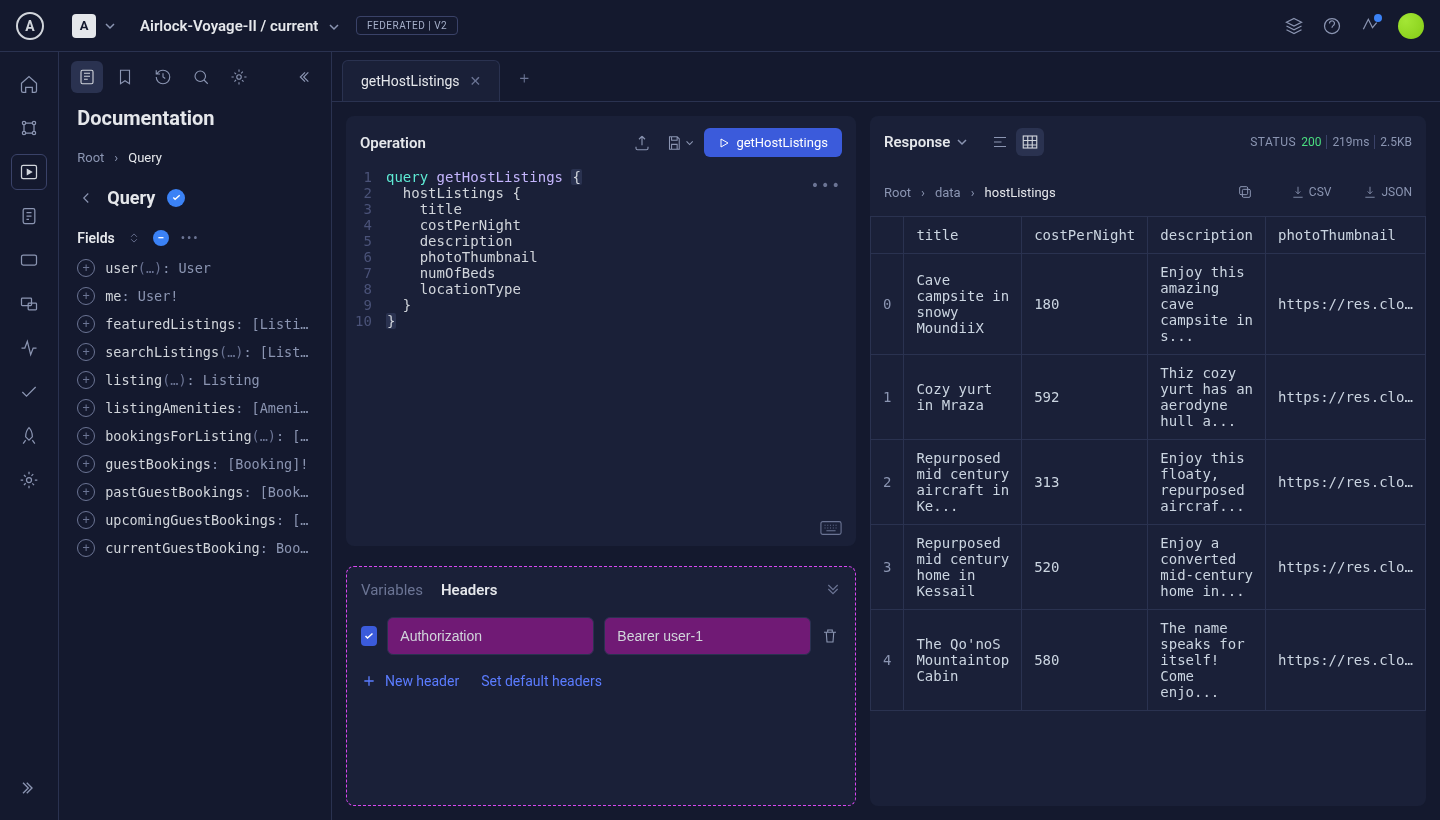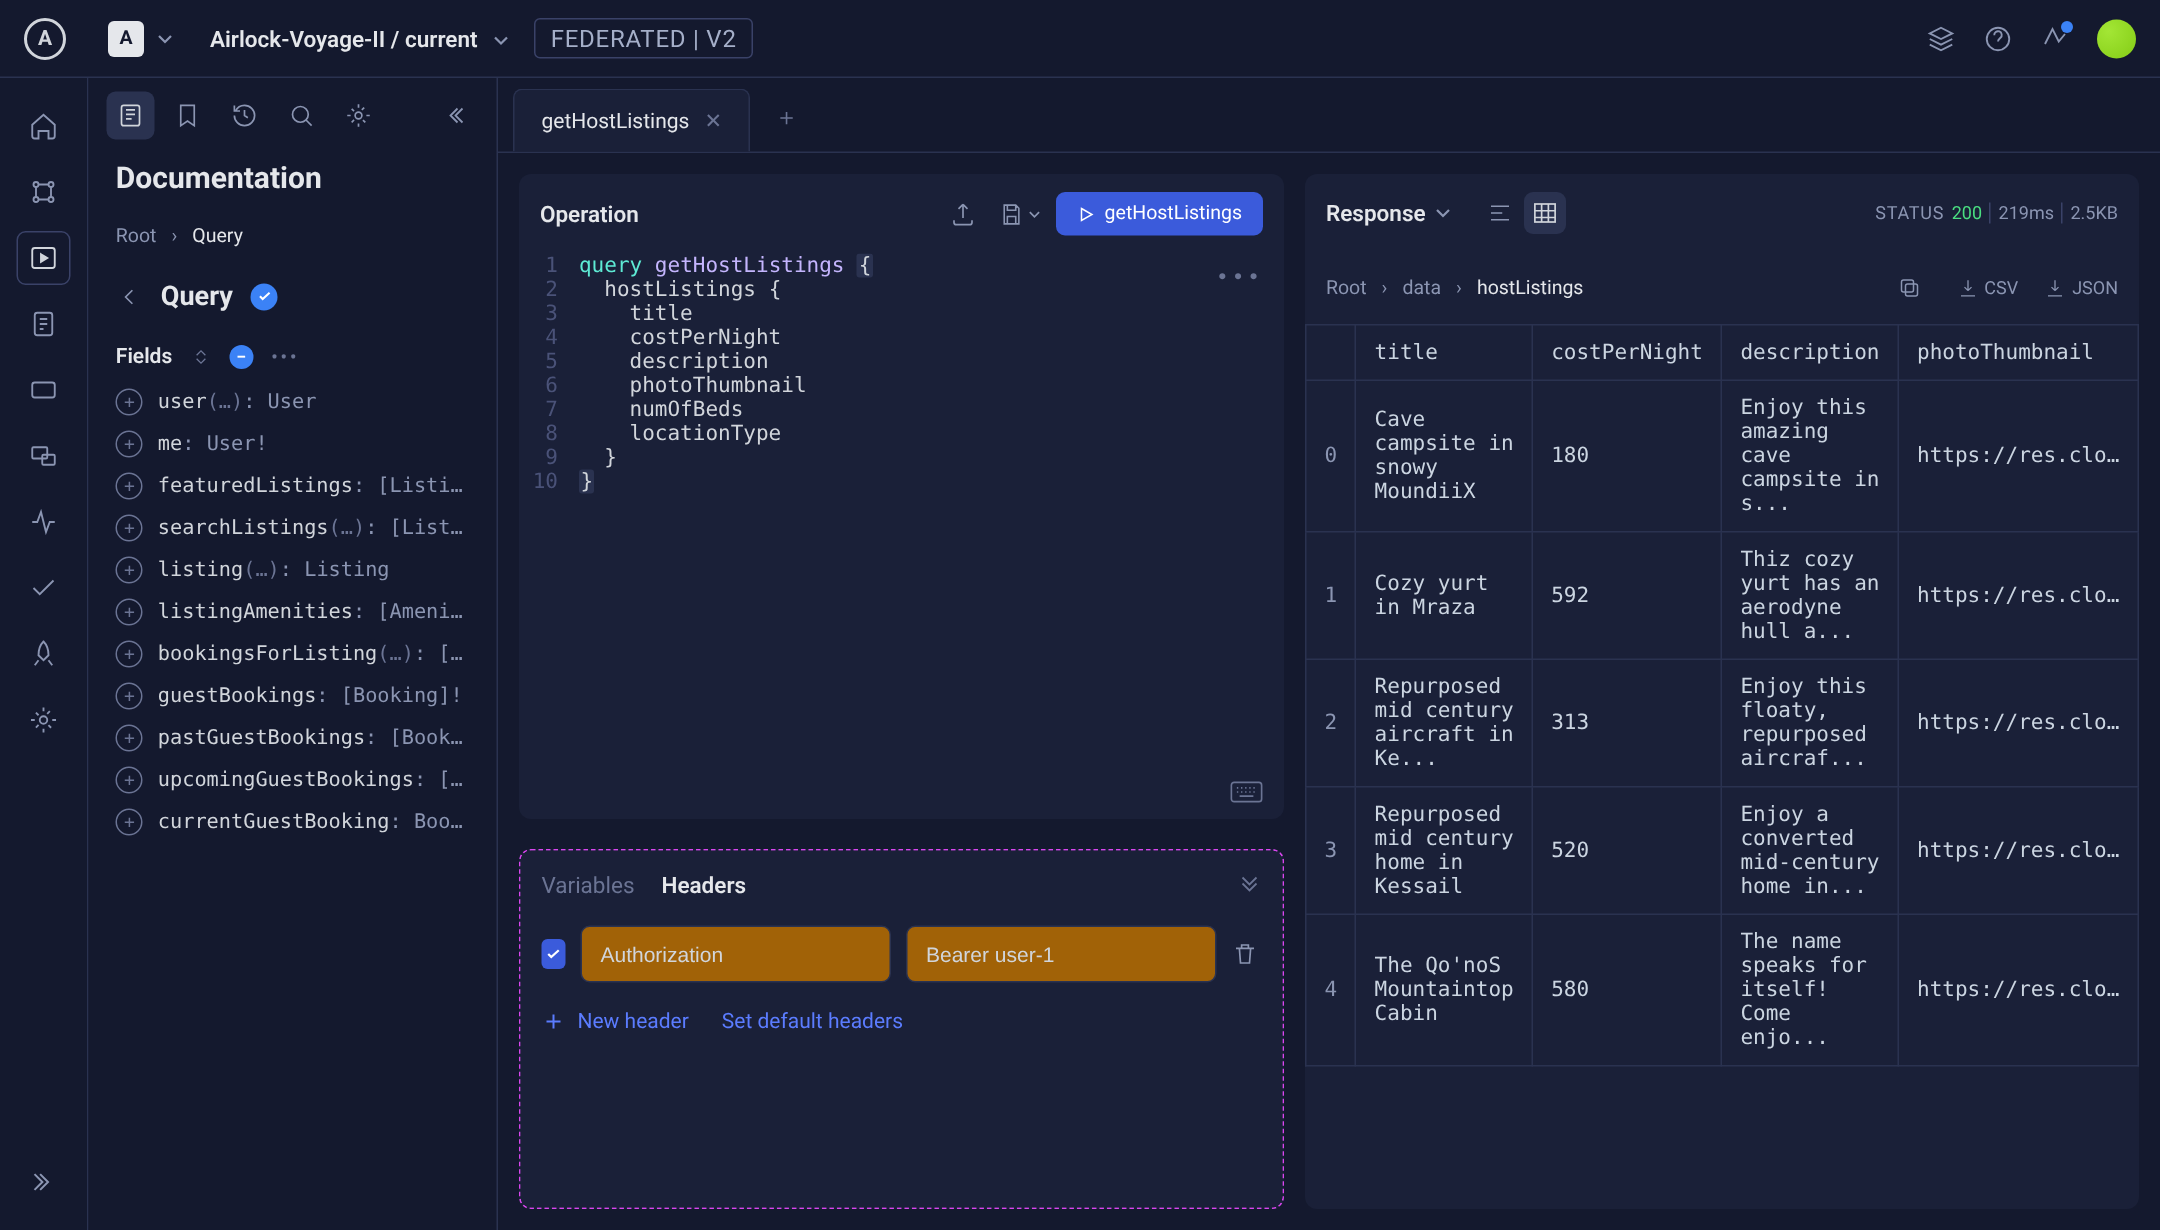--- a/index.html
+++ b/index.html
@@ -39,21 +39,21 @@
   font-weight: 700; font-size: 13px;
   margin-left: 28px;
 }
 .chevron-down { margin-left: 8px; color: #8b95b2; }
 .graph-name { margin-left: 24px; font-weight: 600; font-size: 15px; color: #e5e7eb; }
 .tag-pill {
   margin-left: 16px;
   border: 1px solid #3a4268;
   padding: 3px 10px;
   border-radius: 4px;
-  font-size: 16px;
+  font-size: 10px;
   letter-spacing: 0.5px;
   color: #a5afc9;
 }
 .topbar-right { margin-left: auto; display: flex; gap: 18px; align-items: center; }
 .topbar-icon { color: #8b95b2; cursor: pointer; position: relative; }
 .avatar {
   width: 26px; height: 26px; border-radius: 50%;
   background: radial-gradient(circle at 30% 30%, #a3e635, #84cc16);
 }
 .notif-dot {
@@ -246,21 +246,21 @@
   display: flex; align-items: center; gap: 10px;
   margin-top: 18px;
 }
 .chk {
   width: 20px; height: 20px;
   background: #3b5bdb; border-radius: 4px;
   display: flex; align-items: center; justify-content: center;
 }
 .header-input {
   flex: 1;
-  background: #a16207;
+  background: #701a75;
   border: 1px solid #2a3250;
   border-radius: 6px;
   padding: 10px 12px;
   color: #d1d5db;
   font-size: 14px;
 }
 .trash-btn { color: #8b95b2; cursor: pointer; width: 24px; text-align: center; }
 .header-actions { display: flex; gap: 22px; margin-top: 18px; align-items: center; }
 .link-btn { color: #5b7cff; font-size: 14px; cursor: pointer; display: flex; align-items: center; gap: 8px; }
 
@@ -287,21 +287,21 @@
 .stat-divider { width: 1px; height: 14px; background: #3a4268; }
 .status-label { letter-spacing: 0.5px; }
 .status-200 { color: #4ade80; }
 
 .resp-crumb {
   display: flex; align-items: center; gap: 10px;
   padding: 10px 14px;
   font-size: 13px; color: #8b95b2;
 }
 .resp-crumb .cur { color: #e5e7eb; }
-.resp-crumb-actions { margin-left: auto; display: flex; gap: 18px; align-items: center; }
+.resp-crumb-actions { margin-left: auto; display: flex; gap: 32px; align-items: center; }
 
 .table-wrap { flex: 1; overflow: auto; }
 table { border-collapse: collapse; width: 100%; font-size: 14px; }
 th, td {
   border: 1px solid #2a3250;
   padding: 10px 12px;
   text-align: left;
   vertical-align: middle;
 }
 th { color: #cbd5e1; font-weight: 500; }

